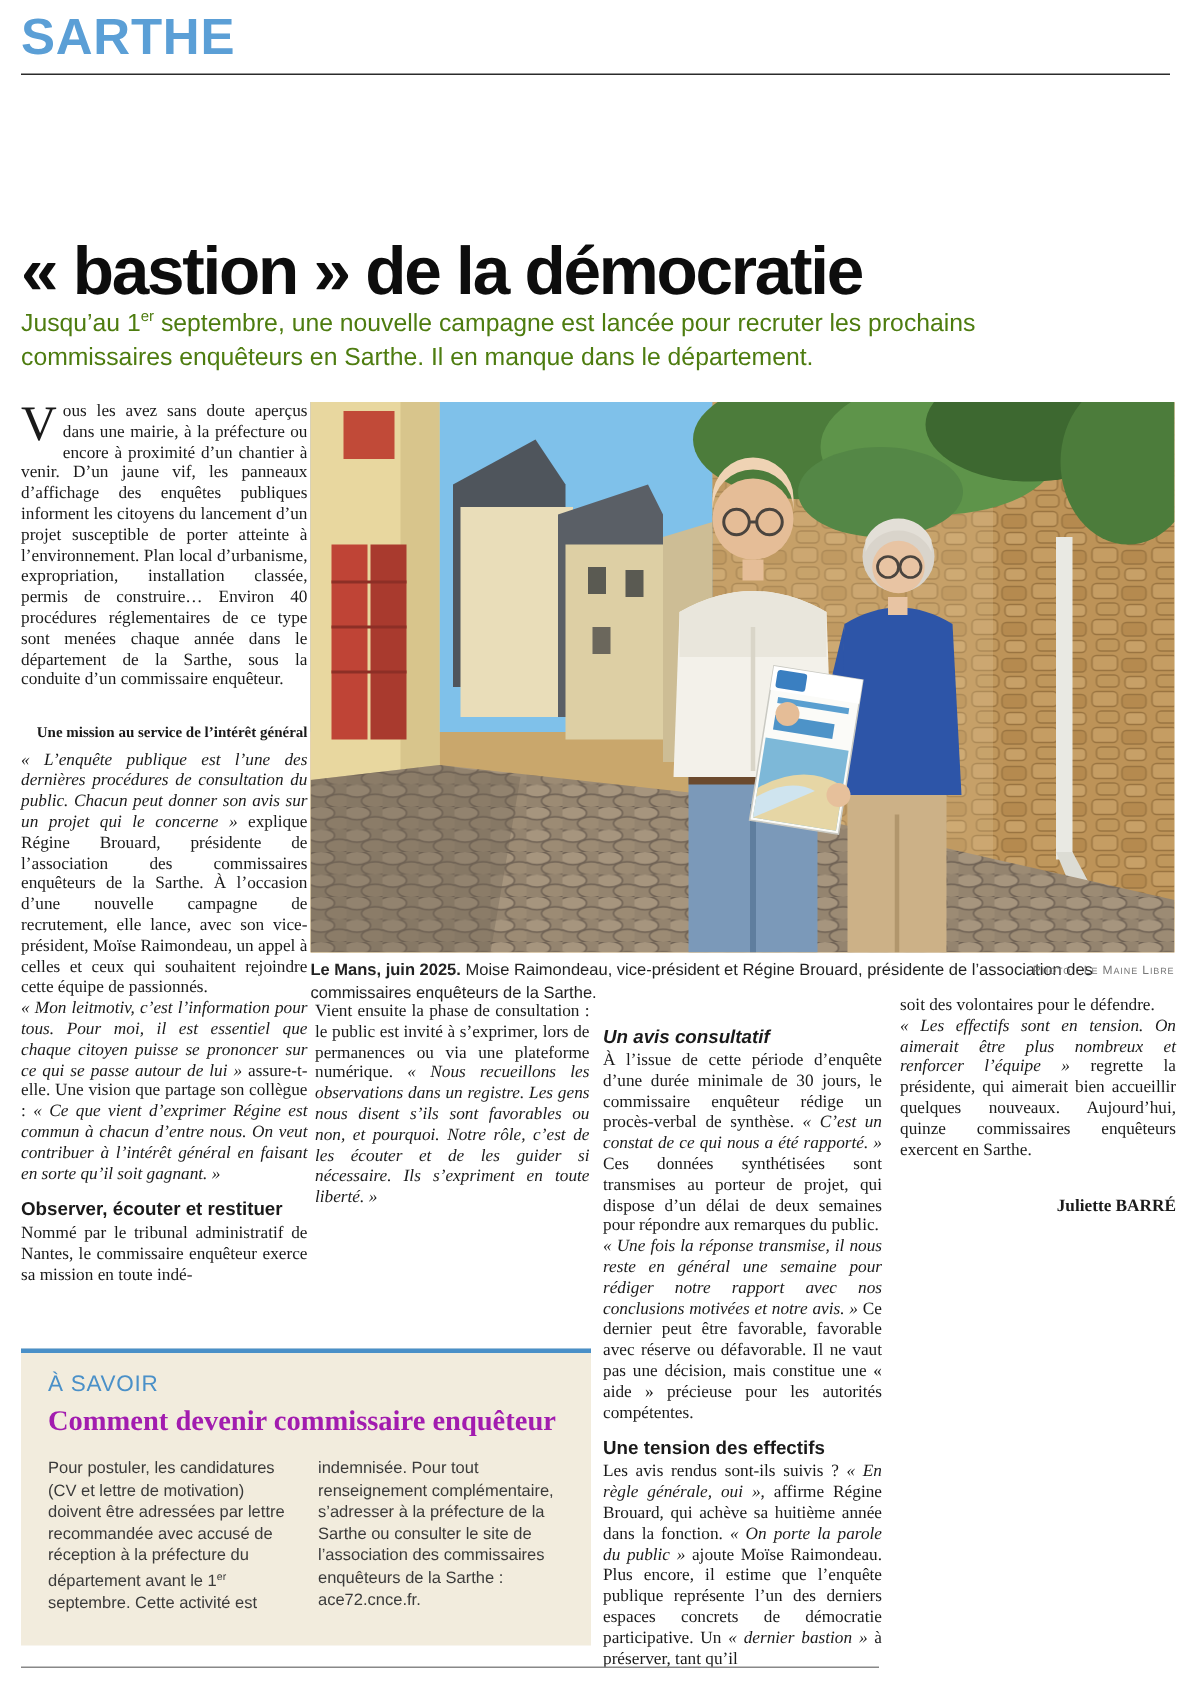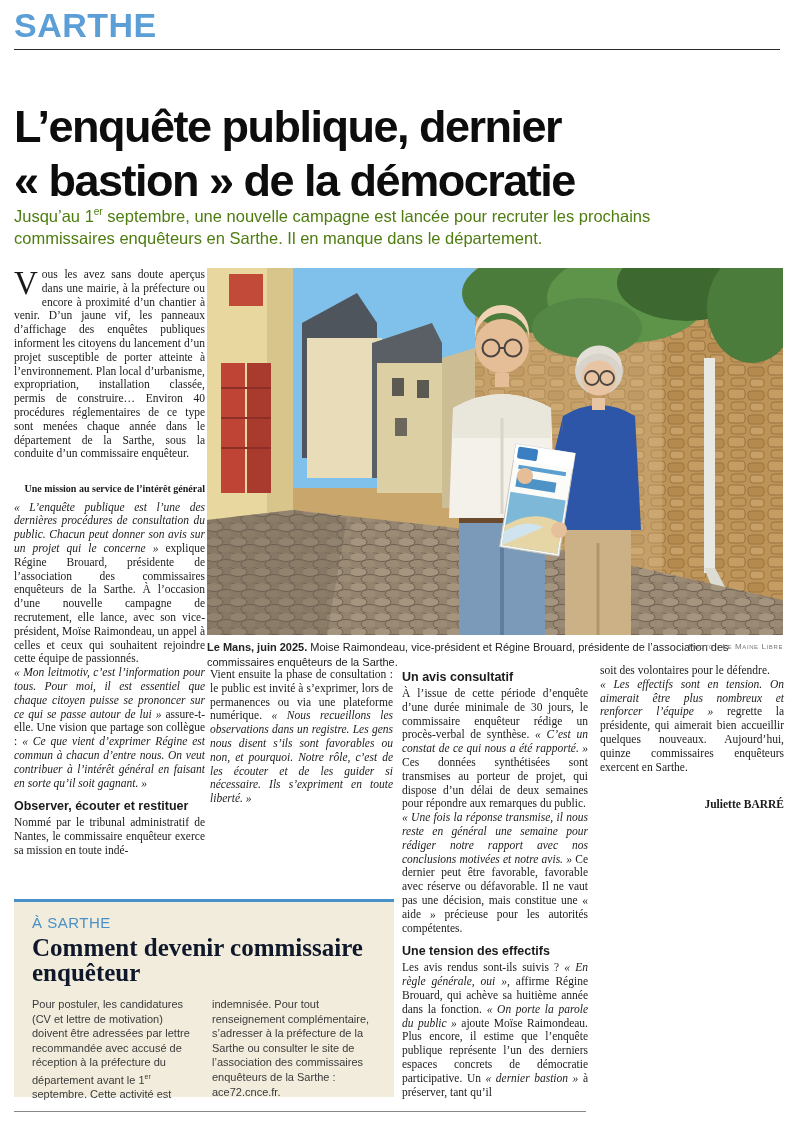--- a/index.html
+++ b/index.html
@@ -19,57 +19,57 @@
 
   
   .bodycol{position:absolute;font-size:11.5px;line-height:13.8px;text-align:justify;color:#1a1a1a;}
   .bodycol p{margin:0 0 0 0;}
   .it{font-style:italic;}
   .dropcap{float:left;font-size:33px;line-height:26px;padding:2px 4px 0 0;font-weight:400;}
   .serif-sub{font-family:"Liberation Serif",serif;font-weight:700;font-size:10px;line-height:15.5px;
              margin:20px 0 4px 4px;text-align:right;}
   .sans-sub{font-family:"Liberation Sans",sans-serif;font-weight:700;font-size:12.5px;line-height:15px;
             margin:9px 0 2px 0;text-align:left;}
-  .sans-sub.first{margin-top:2px;}
+  .sans-sub.first{margin-top:16px;font-style:italic;}
 
   .col1{left:14px;top:268px;width:191px;}
   .col2{left:210px;top:668px;width:183px;}
   .col3{left:402px;top:668px;width:186px;}
   .col4{left:600px;top:664px;width:184px;}
   .byline{display:block;text-align:right;font-weight:700;font-size:11.5px;margin-top:24px;}
 
   
   .photo{position:absolute;left:207px;top:268px;width:576px;height:367px;overflow:hidden;background:#c9a76c;}
   .caption{position:absolute;left:207px;top:640px;width:576px;
            font-family:"Liberation Sans",sans-serif;font-size:11px;line-height:14.5px;color:#222;}
   .caption b{font-weight:700;}
   .credit{position:absolute;right:0;top:0;font-family:"Liberation Sans",sans-serif;
           font-variant:small-caps;font-size:8px;letter-spacing:.6px;color:#777;}
 
   
   .savoir{position:absolute;left:14px;top:899px;width:380px;height:198px;background:#f2ecdd;
           border-top:3px solid #4a90c8;box-sizing:border-box;padding:12px 18px 0 18px;}
   .savoir-label{font-family:"Liberation Sans",sans-serif;font-size:15px;color:#4a90c8;letter-spacing:.5px;}
-  .savoir-title{font-family:"Liberation Serif",serif;font-weight:700;font-size:25px;line-height:25px;
-                color:#0f172a;margin:4px 0 12px 0;}
+  .savoir-title{font-family:"Liberation Serif",serif;font-weight:700;font-size:19px;line-height:25px;
+                color:#a21caf;margin:4px 0 12px 0;}
   .savoir-cols{display:flex;gap:16px;font-family:"Liberation Sans",sans-serif;font-size:11px;
                line-height:14.6px;color:#3a3a3a;}
   .savoir-cols>div{width:50%;}
   .savoir sup{font-size:7px;}
 
   .bottom-rule{position:absolute;left:14px;top:1111px;width:572px;height:1px;background:#888;}
 </style>
 </head>
 <body>
 
 <div class="page">
 
   <div class="kicker">SARTHE</div>
   <div class="kicker-rule"></div>
-  <h1 class="headline"><span>L’enquête publique, dernier</span><br>
+  <h1 class="headline"><br>
     <span>« bastion » de la démocratie</span>
   </h1>
   <div class="standfirst"><span>Jusqu’au 1</span><sup>er</sup><span> septembre, une nouvelle campagne est lancée pour recruter les prochains commissaires enquêteurs en Sarthe. Il en manque dans le département.</span>
   </div>
 
   <div class="bodycol col1">
     <p><span class="dropcap">V</span><span>ous les avez sans doute aperçus dans une mairie, à la préfecture ou encore à proximité d’un chantier à venir. D’un jaune vif, les panneaux d’affichage des enquêtes publiques informent les citoyens du lancement d’un projet susceptible de porter atteinte à l’environnement. Plan local d’urbanisme, expropriation, installation classée, permis de construire… Environ 40 procédures réglementaires de ce type sont menées chaque année dans le département de la Sarthe, sous la conduite d’un commissaire enquêteur.</span></p>
     <h3 class="serif-sub">Une mission au service de l’intérêt général</h3>
     <p><span class="it">« L’enquête publique est l’une des dernières procédures de consultation du public. Chacun peut donner son avis sur un projet qui le concerne »</span><span> explique Régine Brouard, présidente de l’association des commissaires enquêteurs de la Sarthe. À l’occasion d’une nouvelle campagne de recrutement, elle lance, avec son vice-président, Moïse Raimondeau, un appel à celles et ceux qui souhaitent rejoindre cette équipe de passionnés.</span></p>
     <p><span class="it">« Mon leitmotiv, c’est l’information pour tous. Pour moi, il est essentiel que chaque citoyen puisse se prononcer sur ce qui se passe autour de lui »</span><span> assure-t-elle. Une vision que partage son collègue : </span><span class="it">« Ce que vient d’exprimer Régine est commun à chacun d’entre nous. On veut contribuer à l’intérêt général en faisant en sorte qu’il soit gagnant. »</span></p>
@@ -195,21 +195,21 @@
     <p><span>Les avis rendus sont-ils suivis ? </span><span class="it">« En règle générale, oui »</span><span>, affirme Régine Brouard, qui achève sa huitième année dans la fonction. </span><span class="it">« On porte la parole du public »</span><span> ajoute Moïse Raimondeau. Plus encore, il estime que l’enquête publique représente l’un des derniers espaces concrets de démocratie participative. Un </span><span class="it">« dernier bastion »</span><span> à préserver, tant qu’il</span></p>
   </div>
 
   <div class="bodycol col4">
     <p><span>soit des volontaires pour le défendre.</span></p>
     <p><span class="it">« Les effectifs sont en tension. On aimerait être plus nombreux et renforcer l’équipe »</span><span> regrette la présidente, qui aimerait bien accueillir quelques nouveaux. Aujourd’hui, quinze commissaires enquêteurs exercent en Sarthe.</span></p>
     <span class="byline">Juliette BARRÉ</span>
   </div>
 
   <div class="savoir">
-    <div class="savoir-label">À SARTHE</div>
+    <div class="savoir-label">À SAVOIR</div>
     <div class="savoir-title">Comment devenir commissaire enquêteur</div>
     <div class="savoir-cols">
       <div><span>Pour postuler, les candidatures (CV et lettre de motivation) doivent être adressées par lettre recommandée avec accusé de réception à la préfecture du département avant le 1</span><sup>er</sup><span> septembre. Cette activité est</span></div>
       <div><span>indemnisée. Pour tout renseignement complémentaire, s’adresser à la préfecture de la Sarthe ou consulter le site de l’association des commissaires enquêteurs de la Sarthe : ace72.cnce.fr.</span></div>
     </div>
   </div>
 
   <div class="bottom-rule"></div>
 
 </div>

